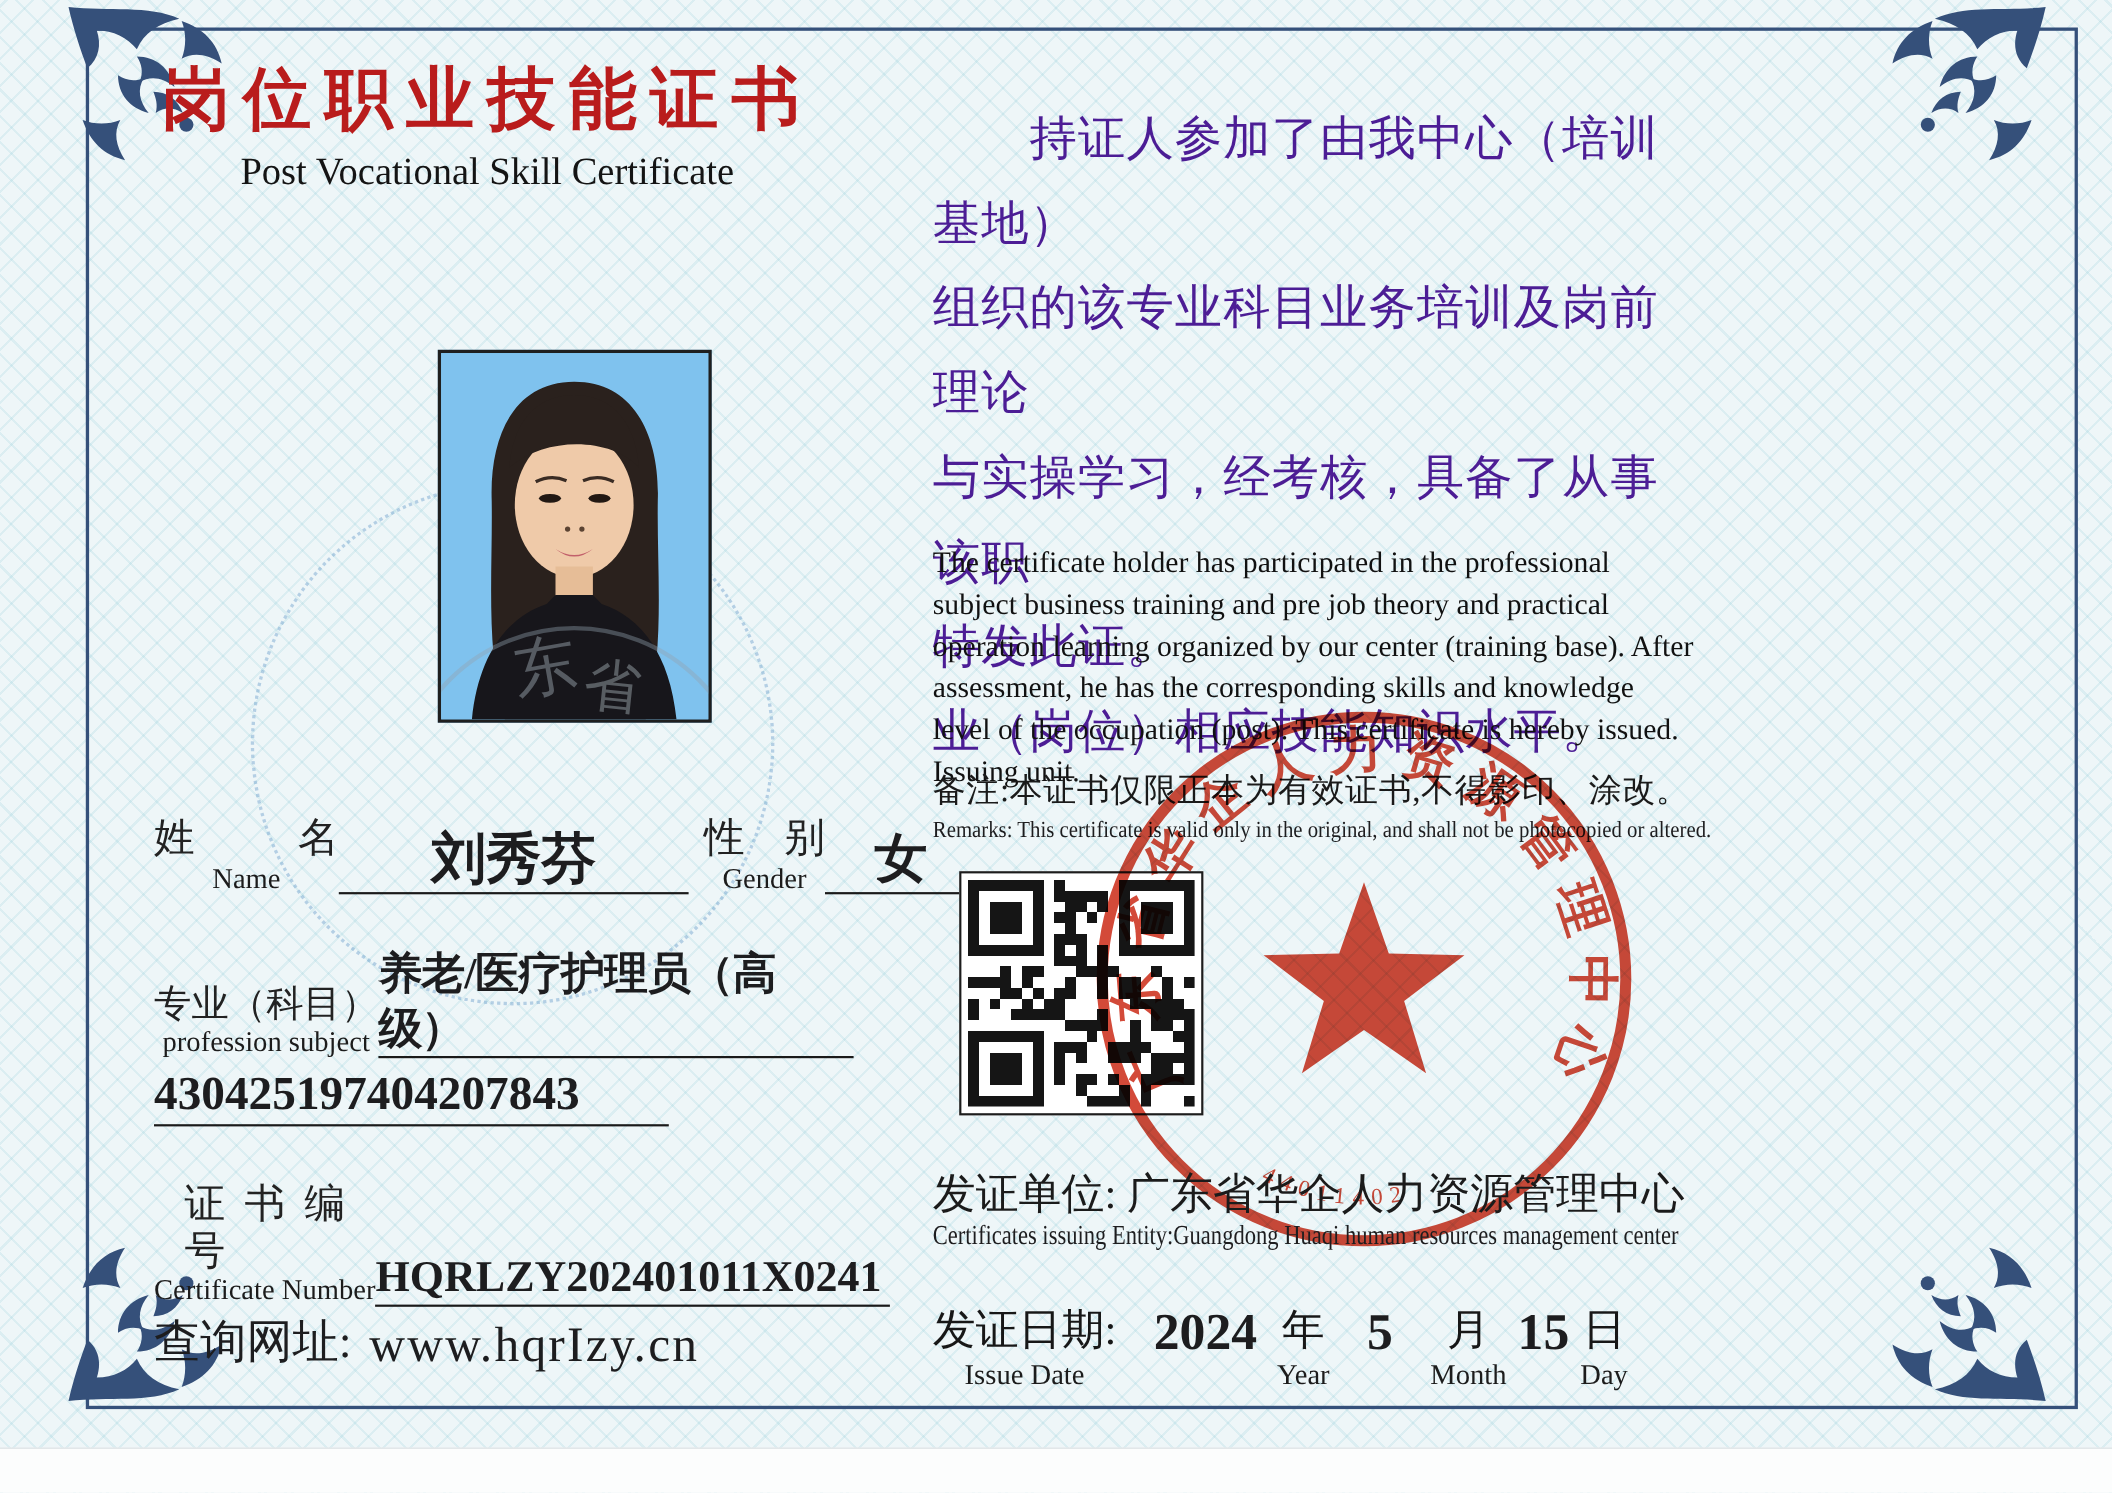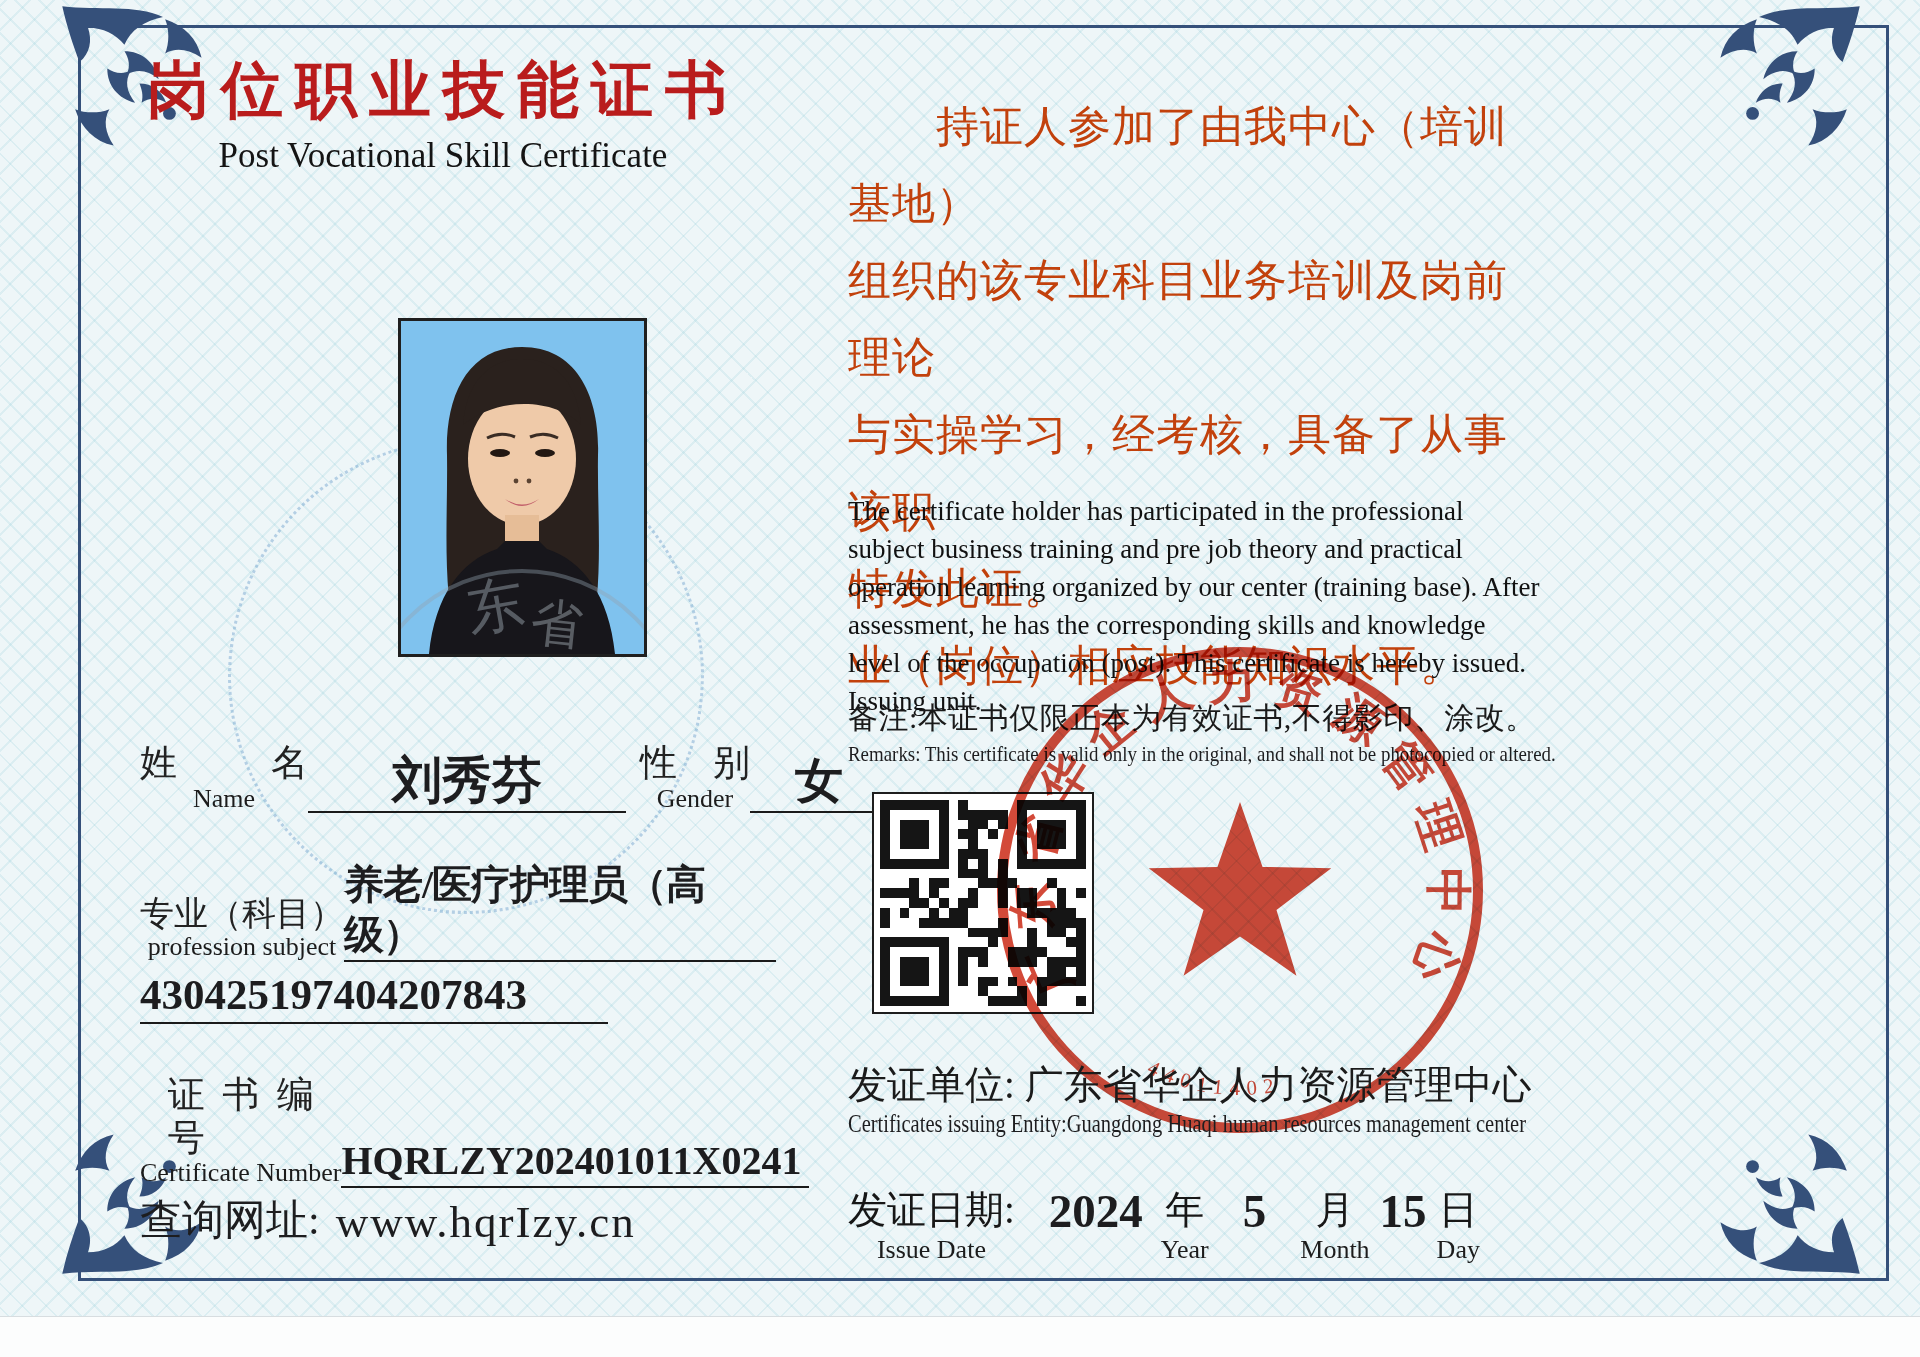--- a/index.html
+++ b/index.html
@@ -35,21 +35,21 @@
   .v-gender{width:138px;text-align:center;font-size:48px;font-weight:700;}
   .v-prof{width:432px;font-size:40px;font-weight:700;letter-spacing:-1px;}
   .v-num{width:468px;font-size:43px;font-weight:700;font-family:"Liberation Serif","DejaVu Serif",serif;}
   .row-name{left:140px;top:742px;width:800px;}
   .row-prof{left:140px;top:860px;width:800px;align-items:flex-end;}
   .row-id{left:140px;top:968px;width:800px;}
   .row-cert{left:140px;top:1074px;width:800px;}
   .row-url{left:140px;top:1192px;font-size:42px;}
   .url-v{font-size:45px;letter-spacing:2px;margin-left:16px;}
   
-  .stmt{left:848px;top:88px;width:690px;font-size:43px;line-height:77px;color:#c2410c;letter-spacing:1px;}
+  .stmt{left:848px;top:88px;width:690px;font-size:43px;line-height:77px;color:#4c1d95;letter-spacing:1px;}
   .stmt .ind{text-indent:88px;}
   .para-en{left:848px;top:492px;width:692px;font-size:27px;line-height:38px;color:#111;}
   .rem-cn{left:848px;top:698px;width:692px;font-size:30px;color:#1a1a1a;letter-spacing:.5px;}
   .rem-en{left:848px;top:742px;font-size:21px;white-space:nowrap;transform:scaleX(.9);transform-origin:left;}
   .qr-wrap{left:872px;top:792px;width:206px;height:206px;background:#fff;border:2px solid #1d1d1d;padding:6px;}
   .qr-wrap svg{width:100%;height:100%;display:block;}
   .seal{left:970px;top:600px;width:540px;height:580px;mix-blend-mode:multiply;opacity:.92;}
   .ent-cn{left:848px;top:1058px;width:720px;font-size:39px;color:#1b1b1b;}
   .ent-en{left:848px;top:1110px;font-size:25px;white-space:nowrap;transform:scaleX(.82);transform-origin:left;}
   .date-row{left:848px;top:1188px;display:flex;align-items:flex-start;text-align:right;}

